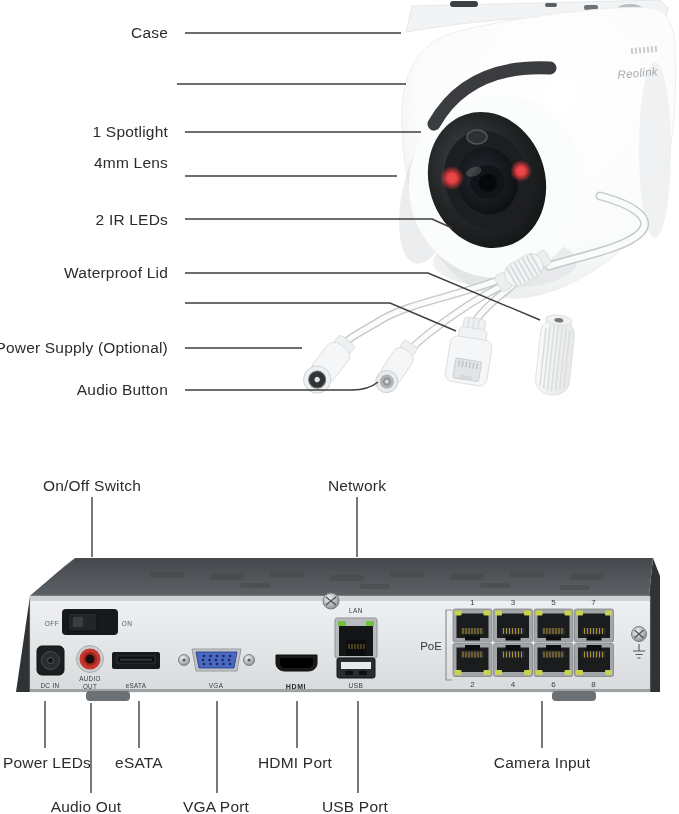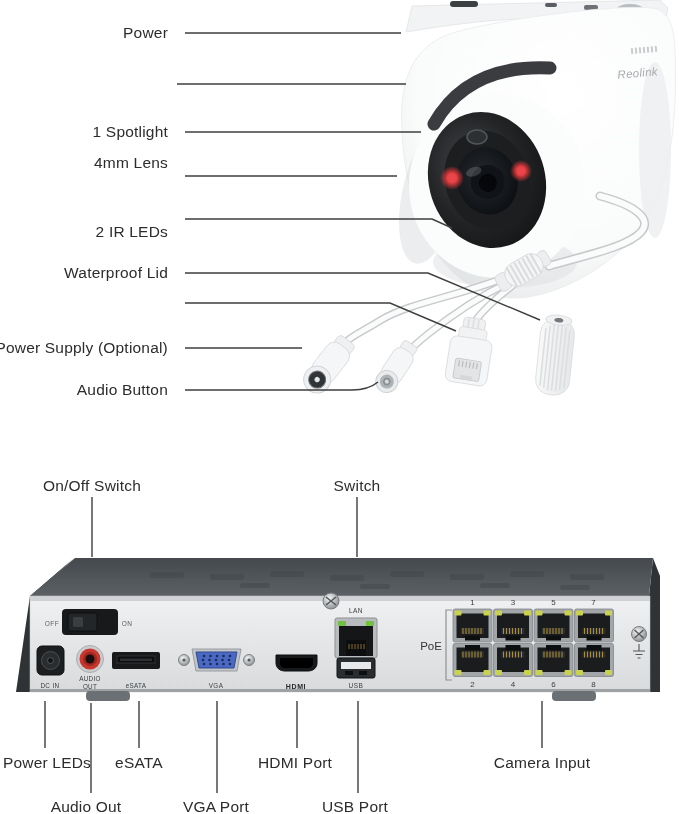--- a/index.html
+++ b/index.html
@@ -333,30 +333,30 @@
     <path d="M45,701 V748"></path>
     <path d="M91,703 V793"></path>
     <path d="M139,701 V748"></path>
     <path d="M217,701 V793"></path>
     <path d="M297,701 V748"></path>
     <path d="M358,701 V793"></path>
     <path d="M542,701 V748"></path>
   </g>
 </svg>
 
-<div class="lbl r" style="top:22px">Power</div>
+<div class="lbl r" style="top:22px">Case</div>
 <div class="lbl r" style="top:121px">1 Spotlight</div>
 <div class="lbl r" style="top:152px">4mm Lens</div>
-<div class="lbl r" style="top:221px">2 IR LEDs</div>
+<div class="lbl r" style="top:209px">2 IR LEDs</div>
 <div class="lbl r" style="top:262px">Waterproof Lid</div>
 <div class="lbl r" style="top:337px">Power Supply (Optional)</div>
 <div class="lbl r" style="top:379px">Audio Button</div>
 
 <div class="lbl c" style="left:92px;top:475px">On/Off Switch</div>
-<div class="lbl c" style="left:357px;top:475px">Switch</div>
+<div class="lbl c" style="left:357px;top:475px">Network</div>
 
 <div class="lbl c" style="left:47px;top:752px">Power LEDs</div>
 <div class="lbl c" style="left:139px;top:752px">eSATA</div>
 <div class="lbl c" style="left:295px;top:752px">HDMI Port</div>
 <div class="lbl c" style="left:542px;top:752px">Camera Input</div>
 <div class="lbl c" style="left:86px;top:796px">Audio Out</div>
 <div class="lbl c" style="left:216px;top:796px">VGA Port</div>
 <div class="lbl c" style="left:355px;top:796px">USB Port</div>
 
 </div>

